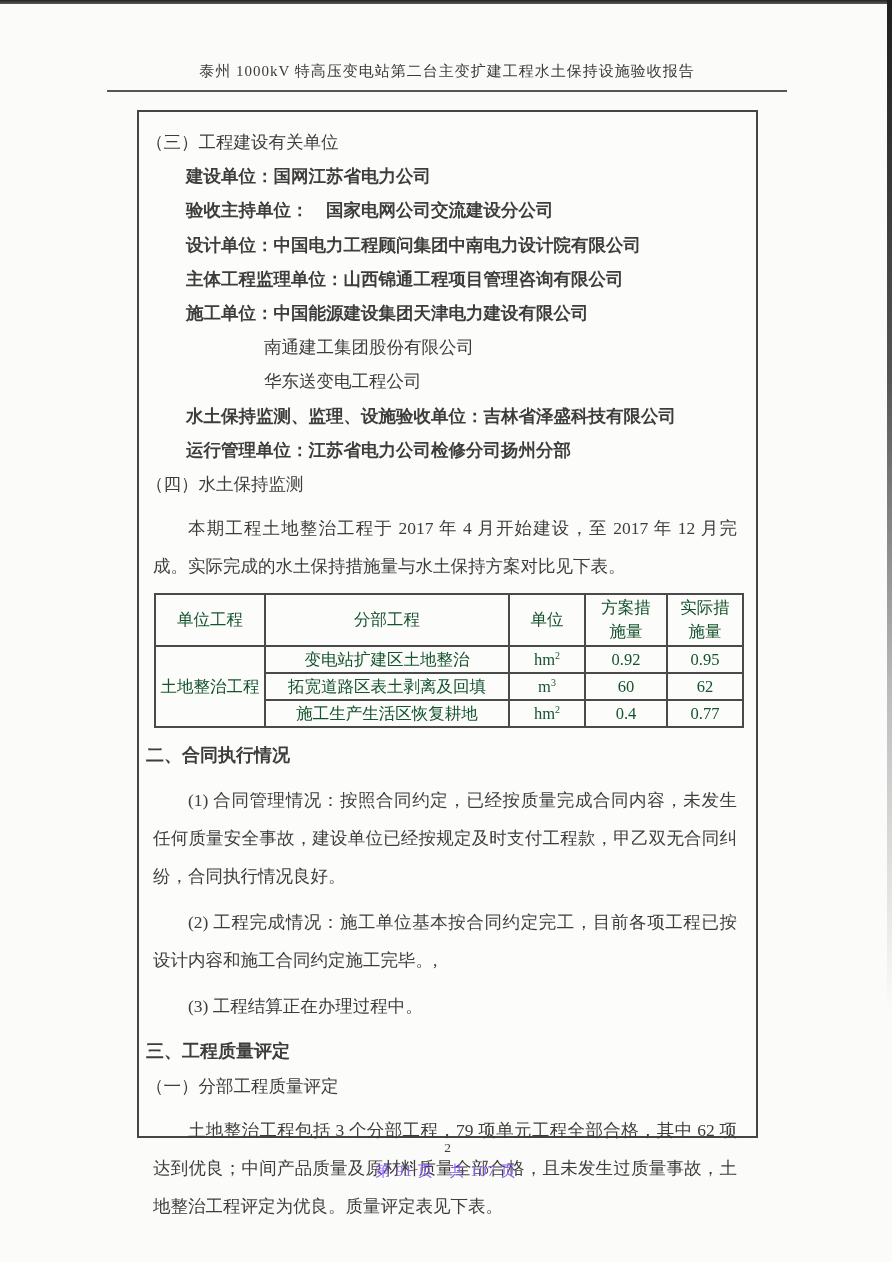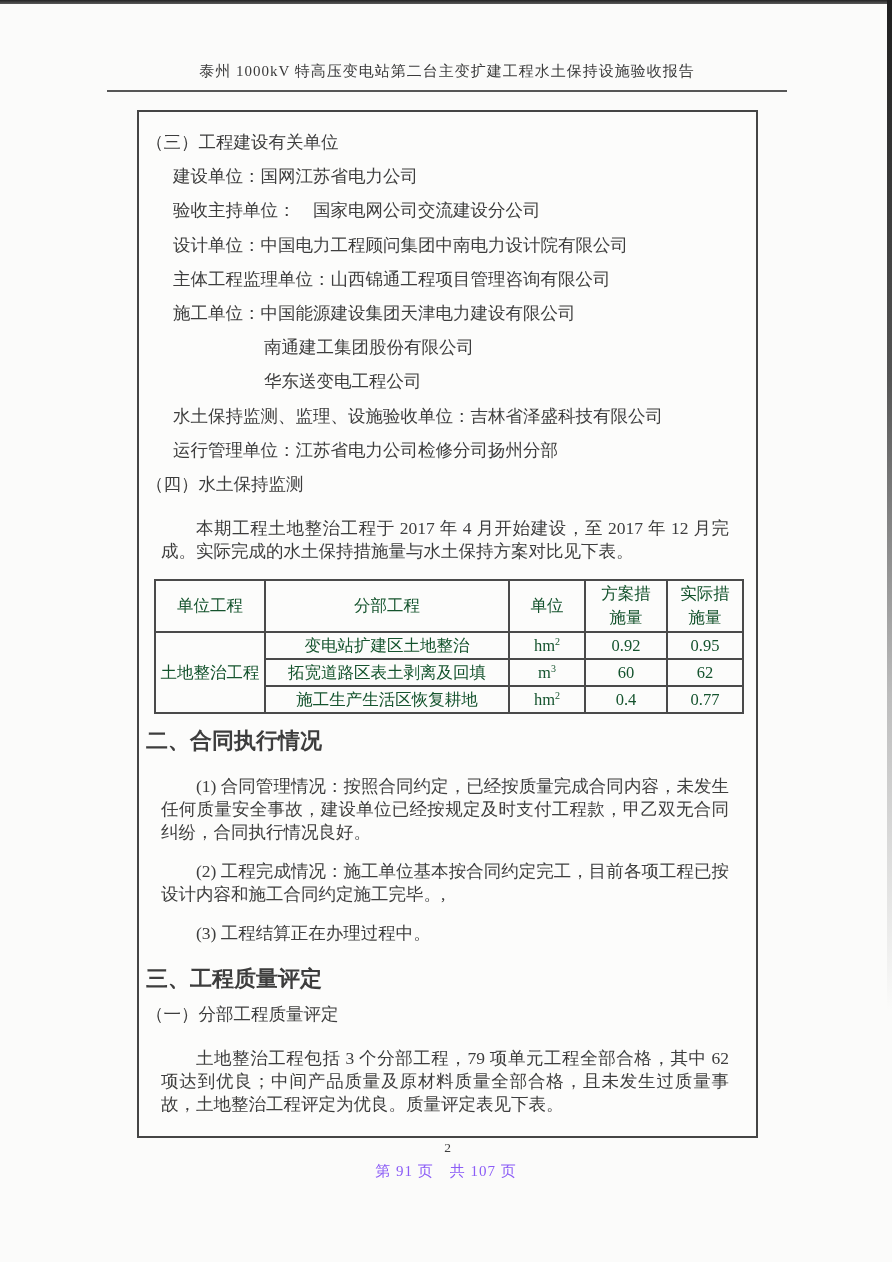--- a/index.html
+++ b/index.html
@@ -20,24 +20,24 @@
     text-align:center; font-size:15px; letter-spacing:1px; color:#3a3a3a;
     padding-bottom:9px; border-bottom:2px solid #565656; }
 
   
   .content-box { position:absolute; top:110px; left:137px; width:621px; height:1028px;
     box-sizing:border-box; border:2px solid #454545; background:#fcfcfb;
     padding:13px 11px 0 6px; font-size:17.5px; }
 
   .line { line-height:34.2px; white-space:nowrap; }
   .subhead { line-height:34.2px; margin-left:1px; }
-  .indent-1 { margin-left:28px; }
+  .indent-1 { margin-left:41px;font-weight:bold; }
   .indent-2 { margin-left:119px; }
-  .para { margin:16px; line-height:23px; text-indent:2em; text-align:justify; }
-  .bold-head { line-height:36px; font-weight:bold; font-size:22px; margin-left:1px; }
+  .para { margin:8px; line-height:38px; text-indent:2em; text-align:justify; }
+  .bold-head { line-height:36px; font-weight:bold; font-size:18px; margin-left:1px; }
 
   
   table.measures { border-collapse:collapse; width:588px; margin:7px 0 9px 9px;
     font-size:16.5px; color:#14532d; table-layout:fixed; }
   table.measures th, table.measures td { border:2px solid #4a4a4a; text-align:center;
     vertical-align:middle; padding:0 2px; font-weight:normal; }
   table.measures th { height:50px; line-height:1.45; }
   table.measures td { height:25px; }
   .wrap3 { display:inline-block; width:3em; word-break:break-all; line-height:1.45; }
   sup.u { font-size:10px; vertical-align:super; line-height:0; }

